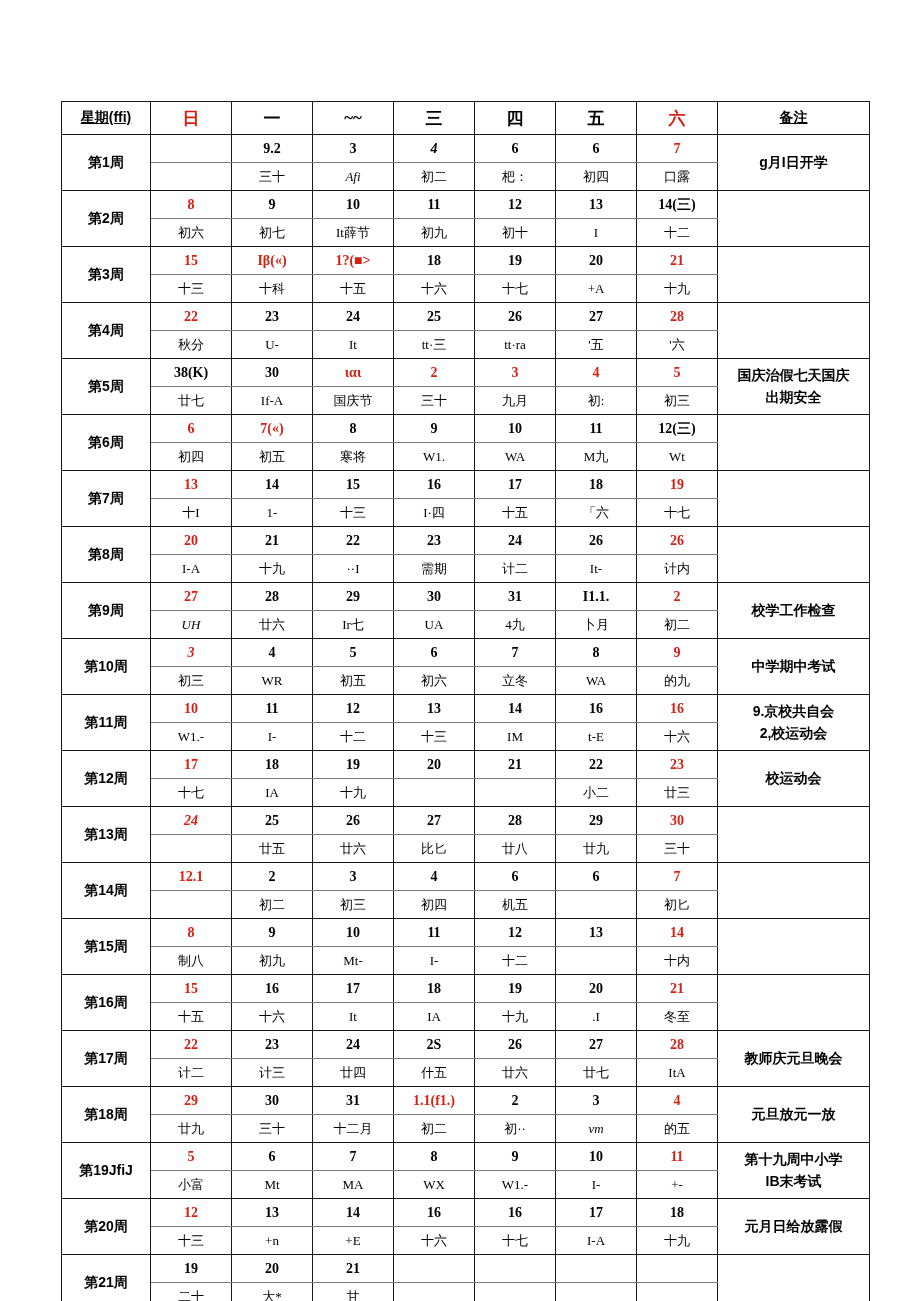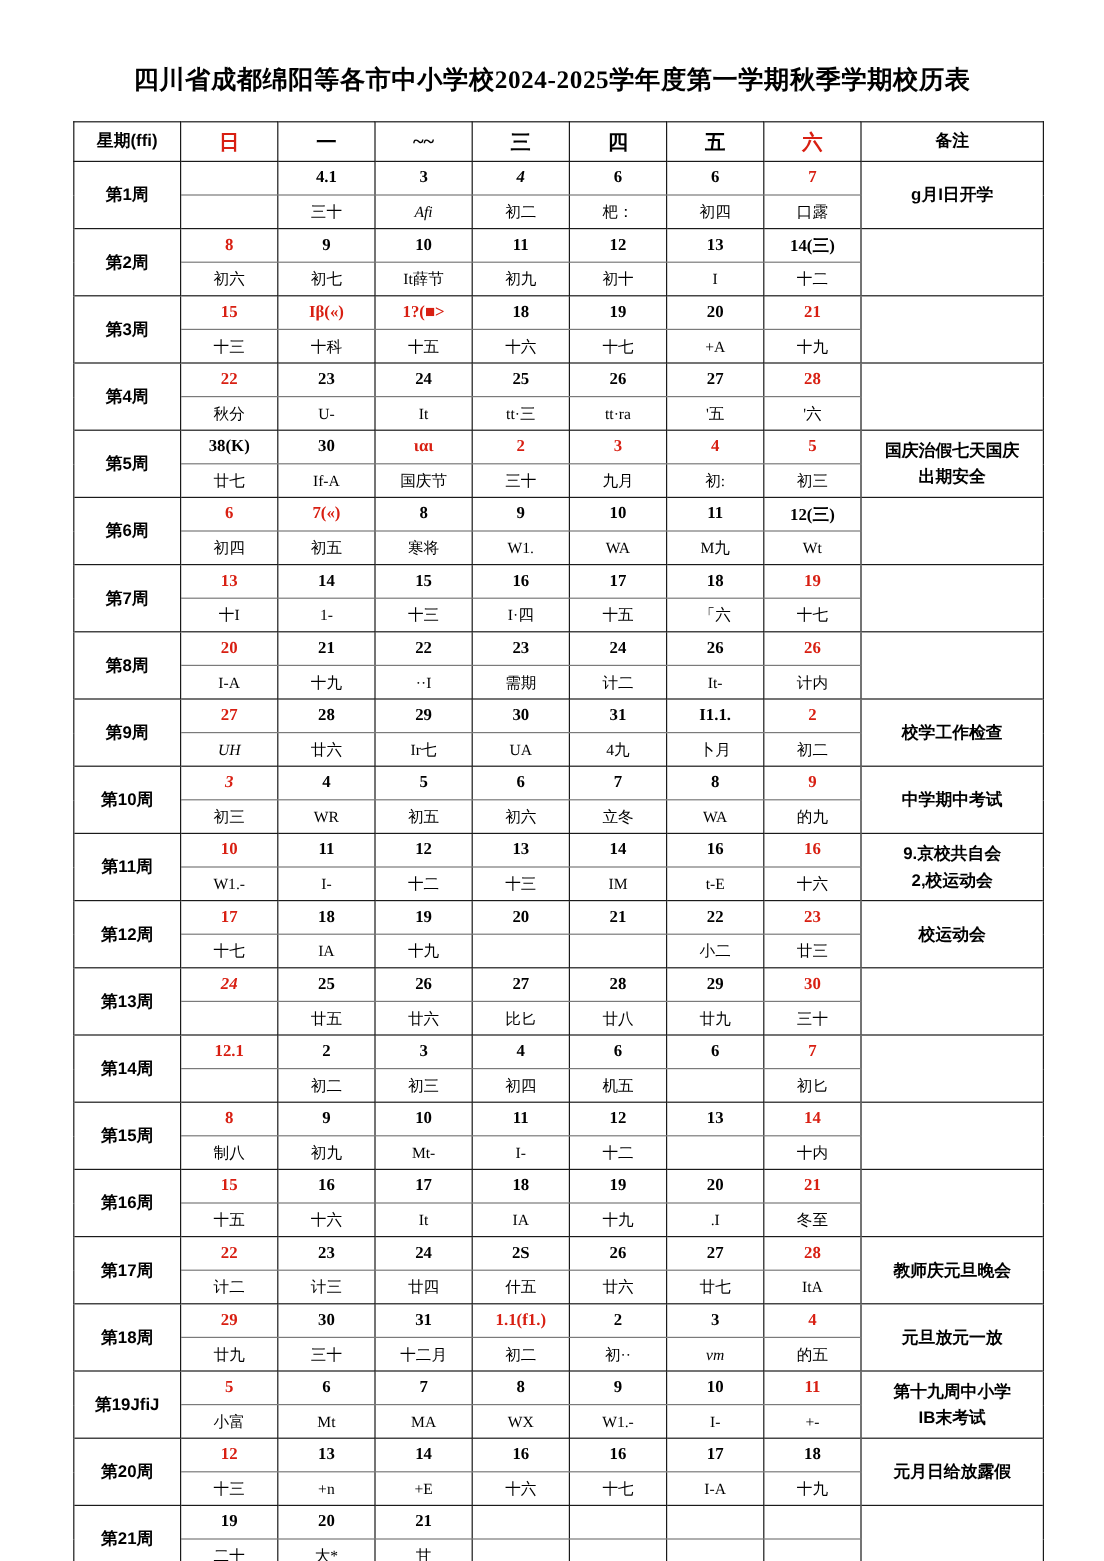--- a/index.html
+++ b/index.html
@@ -61,20 +61,21 @@
   }
   thead th.dow {
     font-family: "Liberation Serif", "DejaVu Serif", serif;
     font-size: 17px;
     font-weight: 700;
   }
   th.hdr-week, th.hdr-note {
     font-family: "Liberation Sans", "DejaVu Sans", sans-serif;
     font-size: 14px;
     font-weight: 600;
+    text-decoration: underline;
   }
   .red { color: #d81f12; }
 
   td.week-label {
     font-family: Liberation Sans, sans-serif;
     font-size: 14px;
     font-weight: 400;
     letter-spacing: 0px;
   }
   tr.date-row td {
@@ -102,21 +103,20 @@
   }
   td.note-cell .nline { display: block; }
   .ital { font-style: italic; }
   td.empty { }
 </style>
 </head>
 <body>
 
 <div class="page">
 
-  <div class="doc-title">四川省成都绵阳等各市中小学校2024-2025学年度第一学期秋季学期校历表</div>
 
   <table class="cal">
     <colgroup>
       <col class="c-week">
       <col class="c-day">
         <col class="c-day">
         <col class="c-day">
         <col class="c-day">
       <col class="c-day">
         <col class="c-day">
@@ -133,21 +133,21 @@
         <th class="dow" style="color: rgb(0, 0, 0);">四</th>
         <th class="dow" style="color: rgb(0, 0, 0);">五</th>
         <th class="dow" style="color: rgb(216, 31, 18);">六</th>
         <th class="hdr-note">备注</th>
       </tr>
     </thead>
     <tbody id="cal-body">
         <tr class="date-row">
           <td class="week-label" rowspan="2">第1周</td>
           <td class="empty"></td>
-          <td>4.1</td>
+          <td>9.2</td>
           <td>3</td>
           <td class="ital">4</td>
           <td>6</td>
           <td>6</td>
           <td class="red">7</td>
           <td class="note-cell" rowspan="2">
             <span class="nline">g月I日开学</span>
           </td>
         </tr>
         <tr class="lunar-row">

